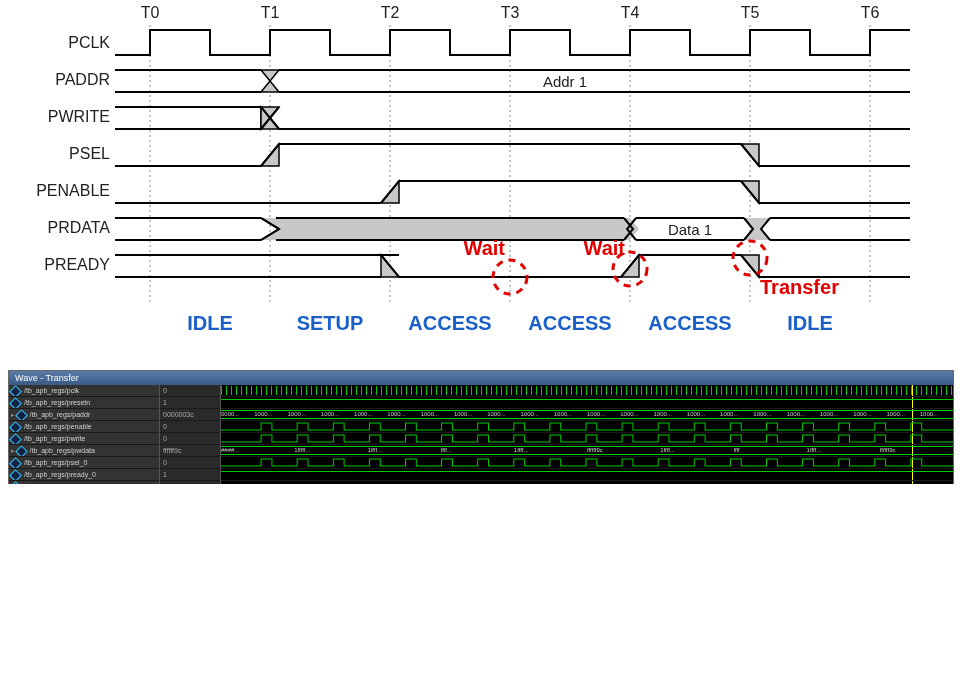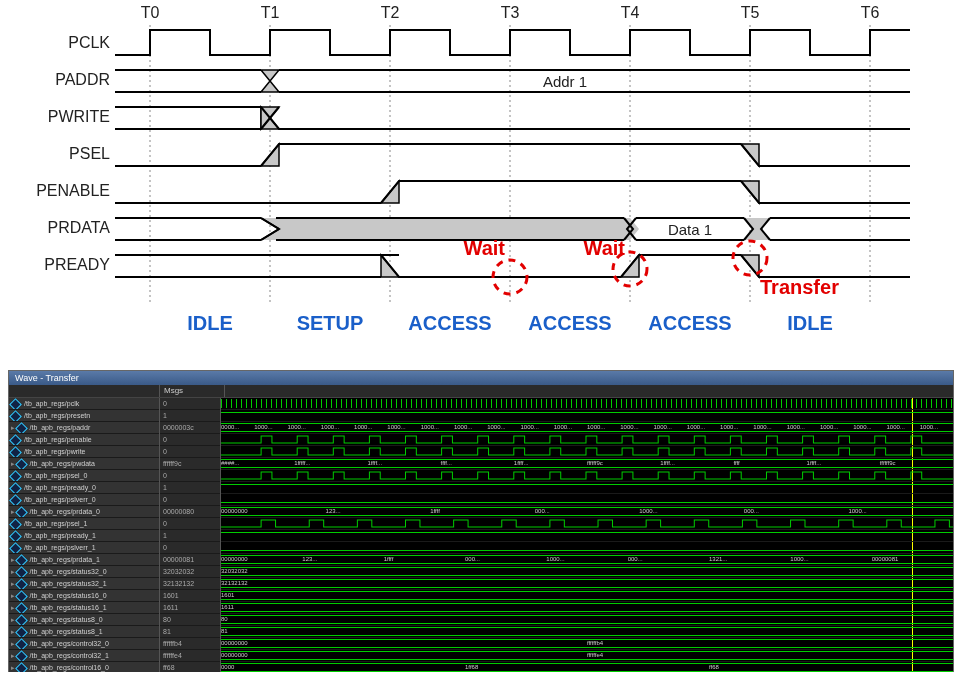--- a/index.html
+++ b/index.html
@@ -1,16 +1,16 @@
 <!DOCTYPE html>
 <html><head>
 <meta charset="utf-8">
 <style>
   html,body{margin:0;padding:0;background:#fff;font-family:Arial,Helvetica,sans-serif;}
-  .page{width:960px;height:680px;position:relative;}
+  .page{width:960px;height:484px;position:relative;}
   
   .timing{position:absolute;left:0;top:0;width:960px;height:350px;}
   .timing svg{position:absolute;left:0;top:0;}
   
   .wave-viewer{
     position:absolute;left:8px;top:370px;width:944px;height:300px;
     background:#000;border:1px solid #666;font-size:8px;color:#ccc;
     font-family:Verdana,Arial,sans-serif;
   }
   .wave-title{
@@ -204,25 +204,20 @@
         <text class="state" x="450" y="330" text-anchor="middle">ACCESS</text>
         <text class="state" x="570" y="330" text-anchor="middle">ACCESS</text>
         <text class="state" x="690" y="330" text-anchor="middle">ACCESS</text>
         <text class="state" x="810" y="330" text-anchor="middle">IDLE</text>
       </g>
     </svg>
   </div>
 
   <div class="wave-viewer">
     <div class="wave-title">Wave - Transfer</div>
-    <div class="wave-header">
-      <div style="width:150px;border-right:1px solid #555;"></div>
-      <div style="width:60px;border-right:1px solid #555;padding-left:4px;color:#ccc;font-size:8px;line-height:12px;">Msgs</div>
-      <div style="flex:1;"></div>
-    </div>
     <div class="wave-body">
       <div class="name-col" id="name-col">
           <div class="sig-row"><span class="dia"></span>/tb_apb_regs/pclk</div>
           <div class="sig-row"><span class="dia"></span>/tb_apb_regs/presetn</div>
           <div class="sig-row expand"><span class="dia"></span>/tb_apb_regs/paddr</div>
           <div class="sig-row"><span class="dia"></span>/tb_apb_regs/penable</div>
           <div class="sig-row"><span class="dia"></span>/tb_apb_regs/pwrite</div>
           <div class="sig-row expand"><span class="dia"></span>/tb_apb_regs/pwdata</div>
           <div class="sig-row"><span class="dia"></span>/tb_apb_regs/psel_0</div>
           <div class="sig-row"><span class="dia"></span>/tb_apb_regs/pready_0</div>

